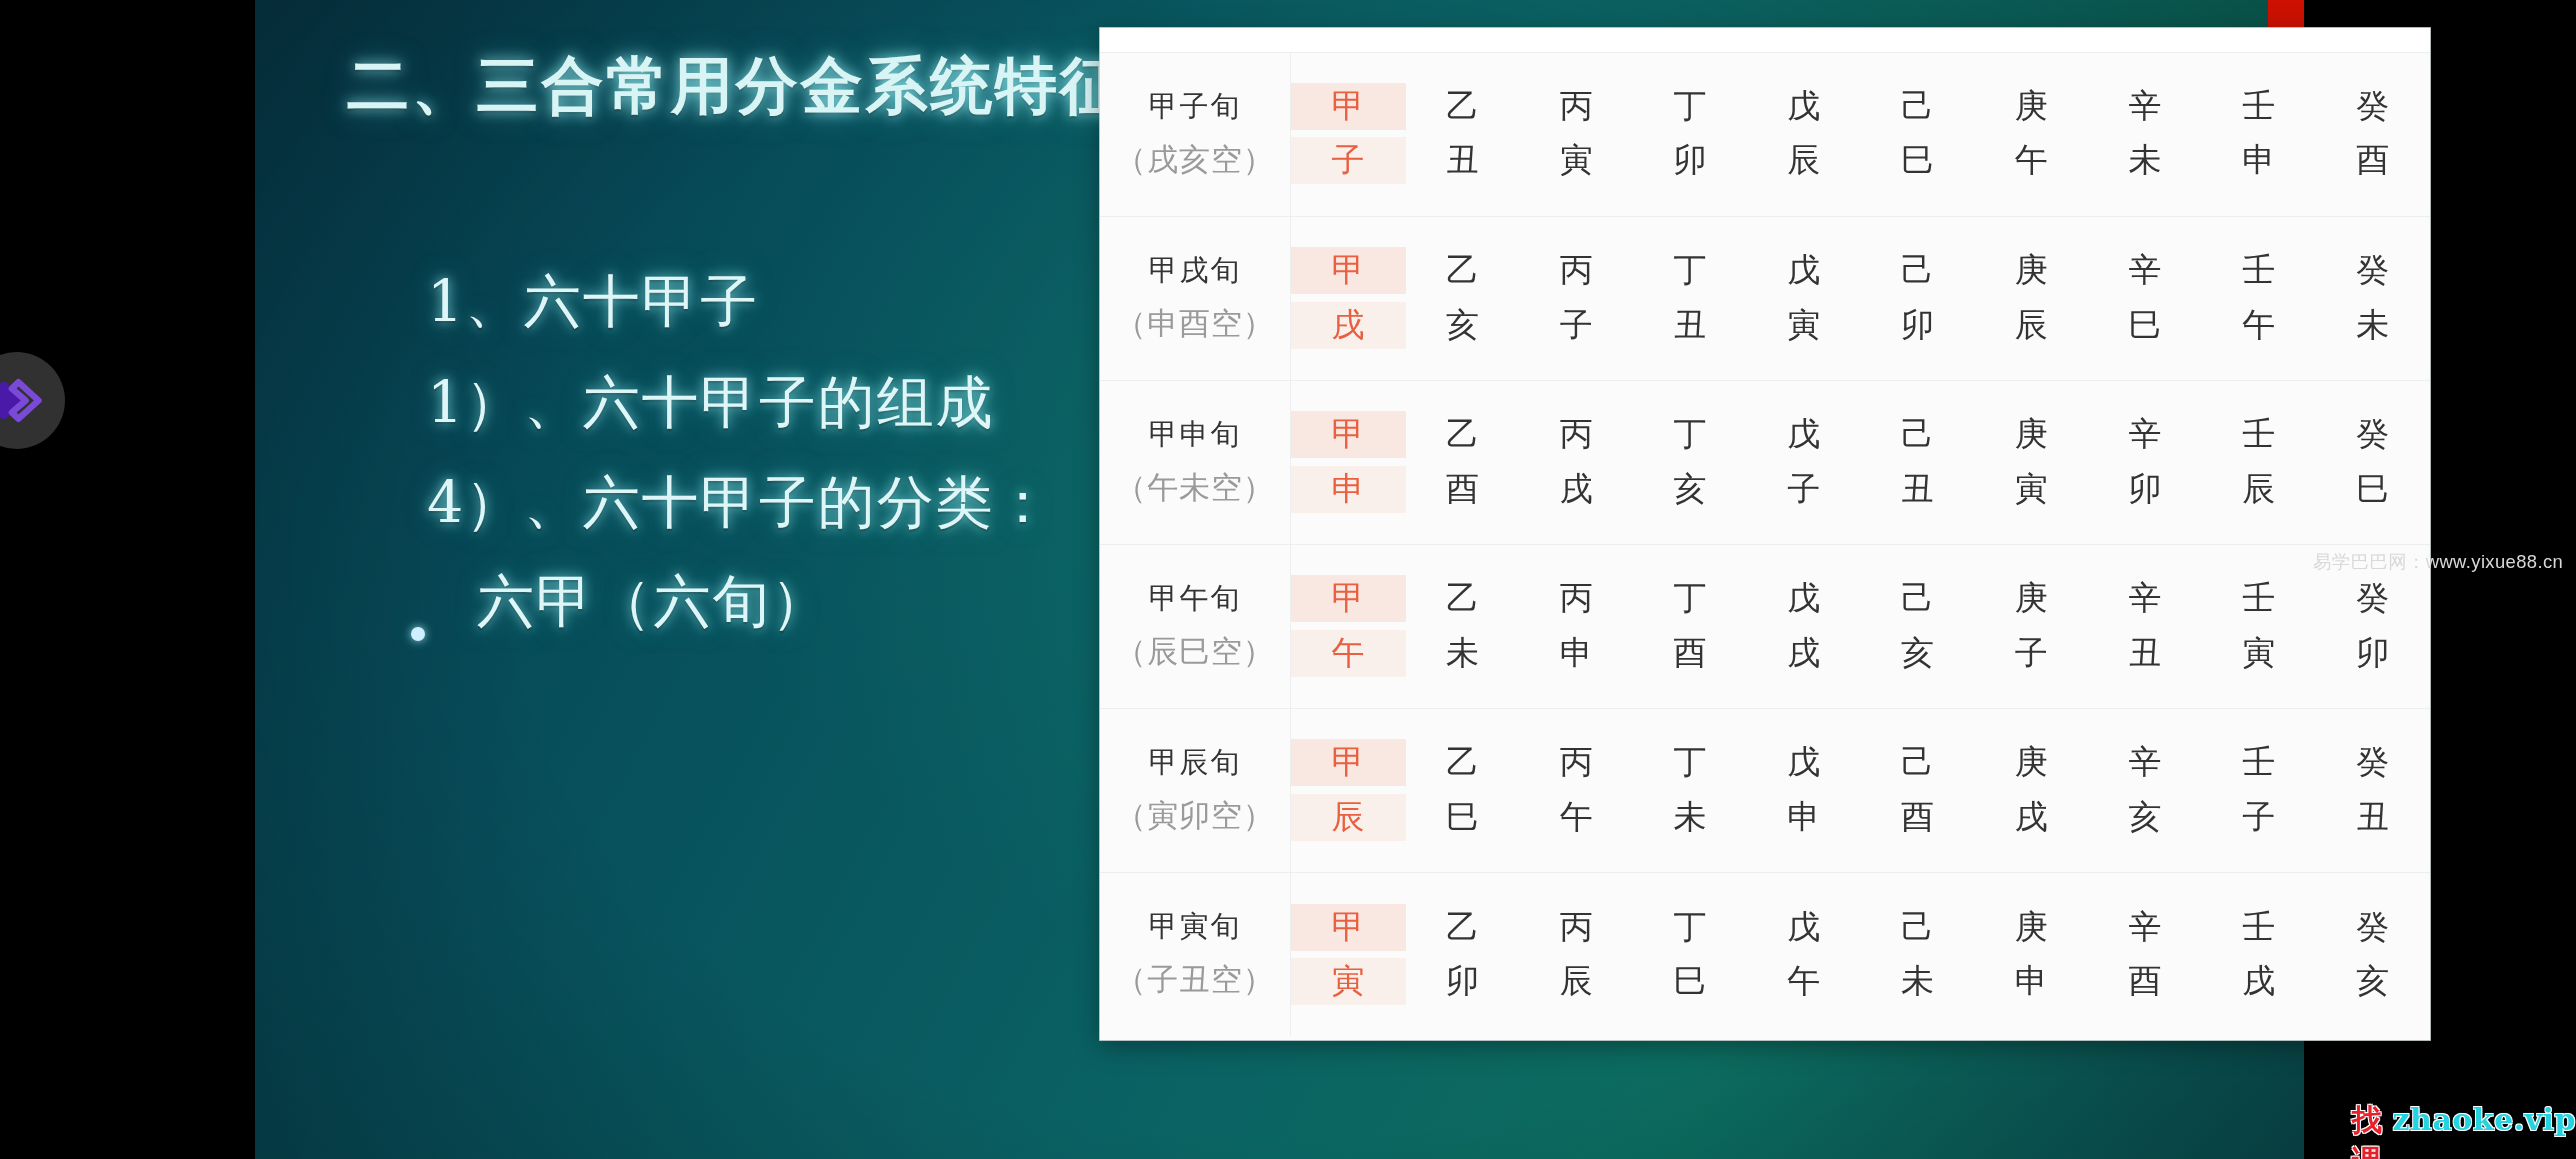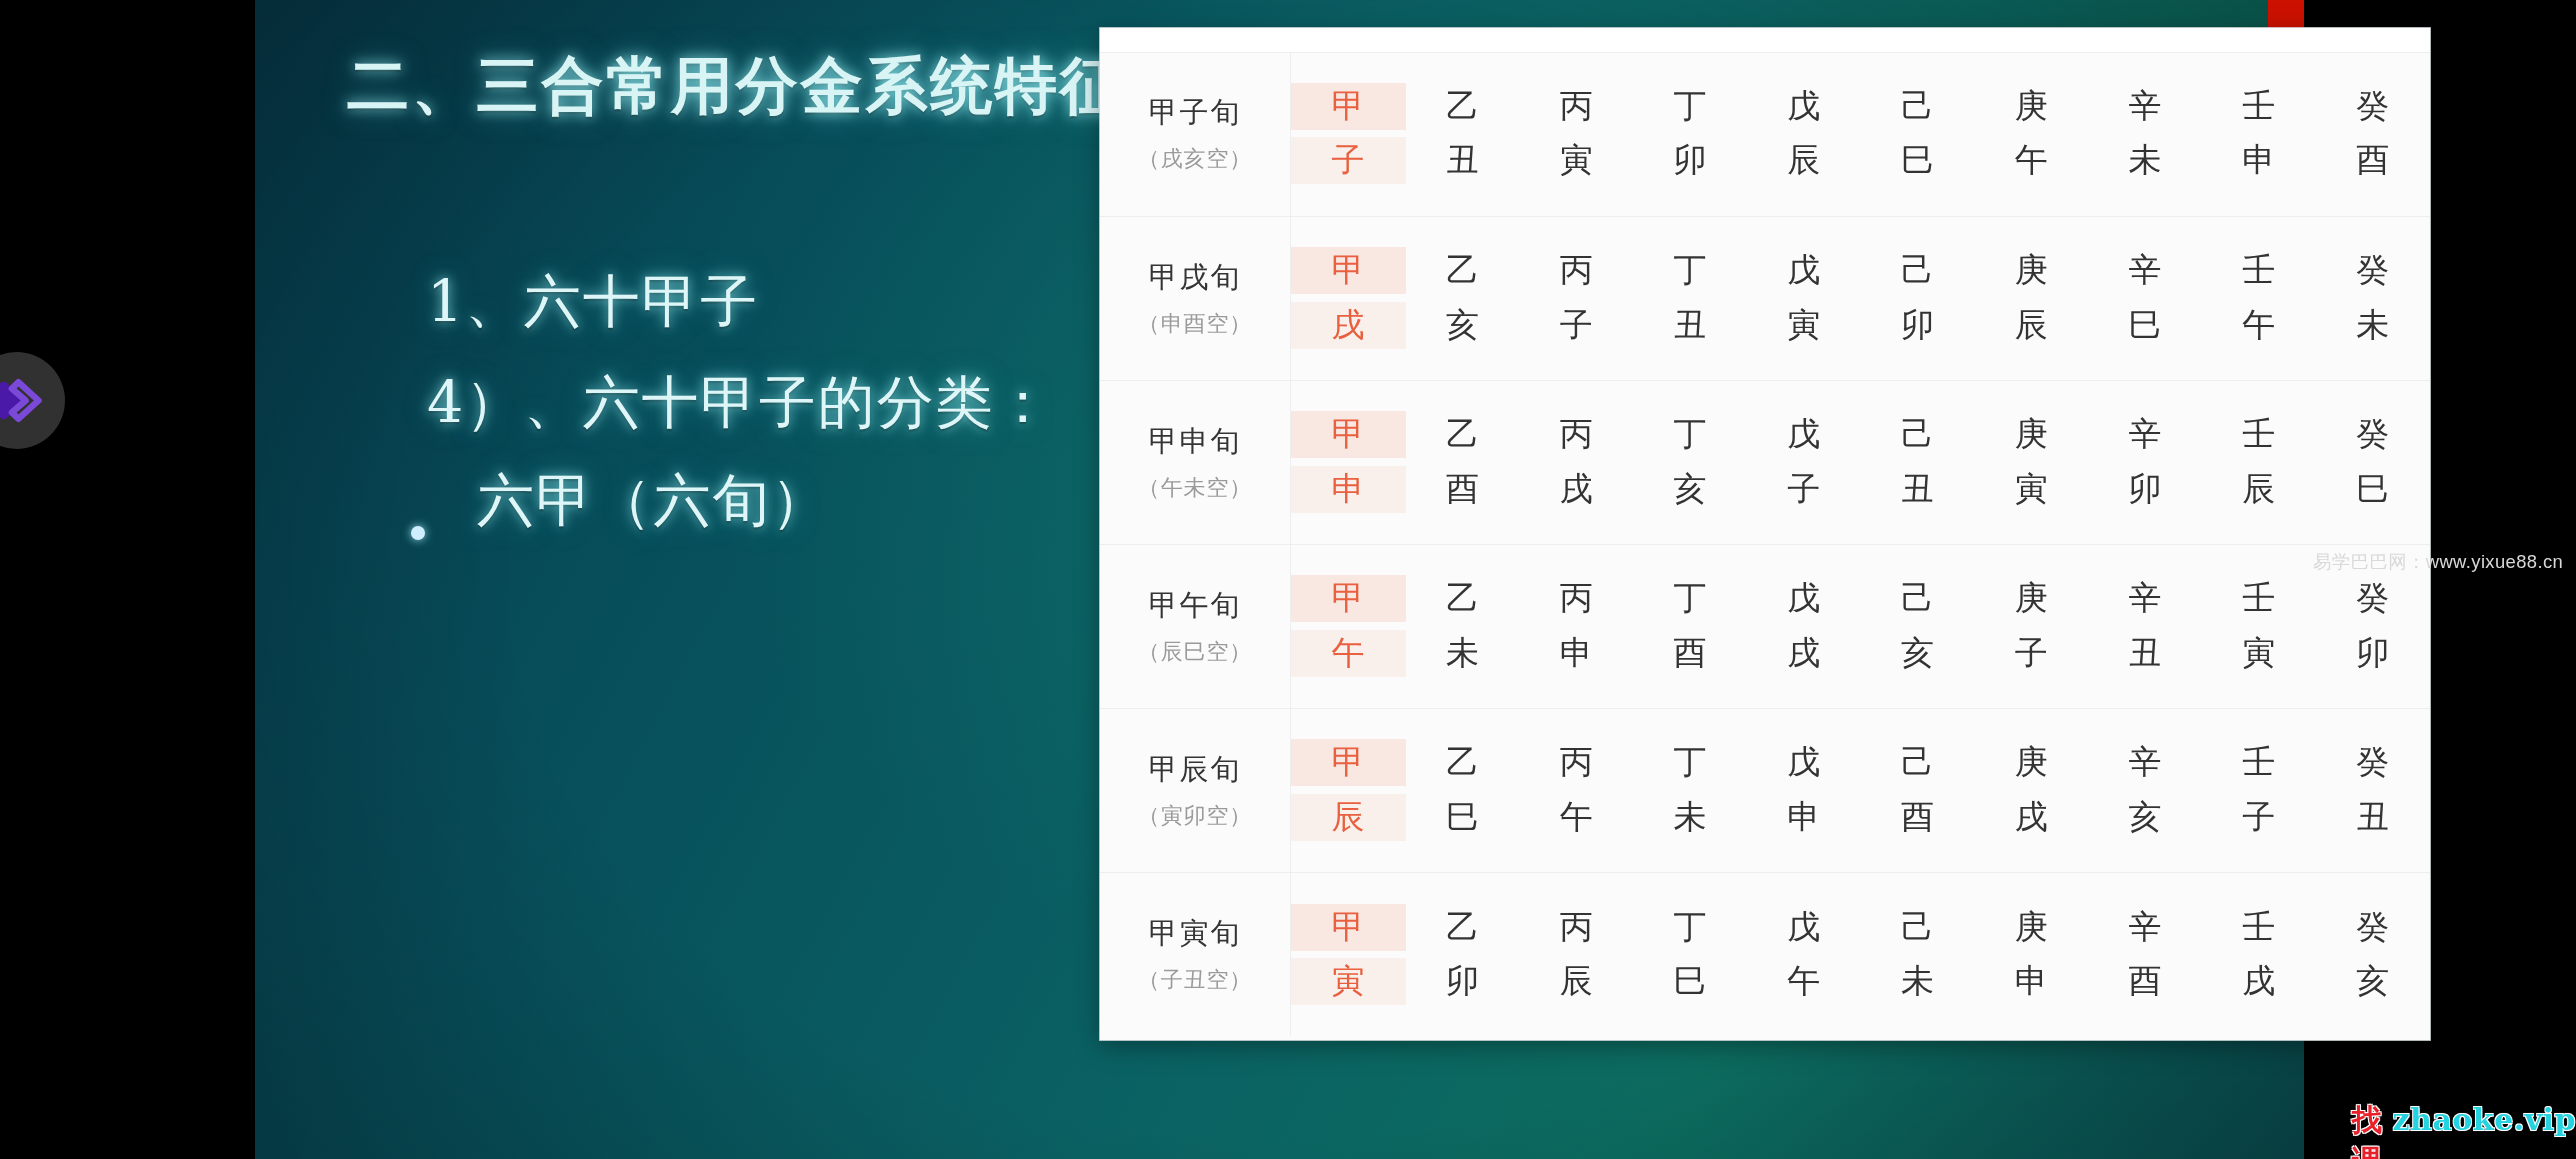--- a/index.html
+++ b/index.html
@@ -74,21 +74,21 @@
     font-family:"DejaVu Serif","Liberation Serif",serif;}
   .jiazi-table tr{height:164px;}
   .jiazi-table tr + tr{border-top:0.9px solid #eceef0;}
   .jiazi-table td{text-align:center;vertical-align:middle;padding:0;}
 
   td.rowlabel{
     width:190px;border-right:0.9px solid #eceef0;
     color:#3c3c3c;line-height:1.44;
   }
   .rl-main{font-size:29px;font-weight:400;letter-spacing:1.8px;color:#343434;display:block;}
-  .rl-sub{font-size:22px;color:#9a9a9a;display:block;margin-top:9.2px;letter-spacing:0.9px;}
+  .rl-sub{font-size:31px;color:#9a9a9a;display:block;margin-top:9.2px;letter-spacing:0.9px;}
 
   td.pair{color:#333;line-height:1.42;}
   .gan{display:block;font-size:33px;letter-spacing:0.9px;}
   .zhi{display:block;font-size:33px;letter-spacing:0.9px;margin-top:7.4px;}
   td.pair.hl .gan,td.pair.hl .zhi{color:#e8603f;}
   td.pair.hl .gan{background:rgba(240,130,100,.16);}
   td.pair.hl .zhi{background:rgba(240,150,110,.10);}
 
   
   .wm-site{
@@ -122,20 +122,24 @@
 
       <div class="title">二、三合常用分金系统特征：</div>
 
       <div class="bullets">
 
         <div class="bline lvl1">
           <span class="dot-spacer"></span>
           <span>1、六十甲子</span>
         </div>
 
+        <div class="bline lvl1">
+          <span class="dot-spacer"></span>
+          <span>1）、六十甲子的组成</span>
+        </div>
 
         <div class="bline lvl1">
           <span class="dot-spacer"></span>
           <span>4）、六十甲子的分类：</span>
         </div>
 
         <div class="bline lvl2">
           <span class="dot"></span>
           <span>六甲（六旬）</span>
         </div>

